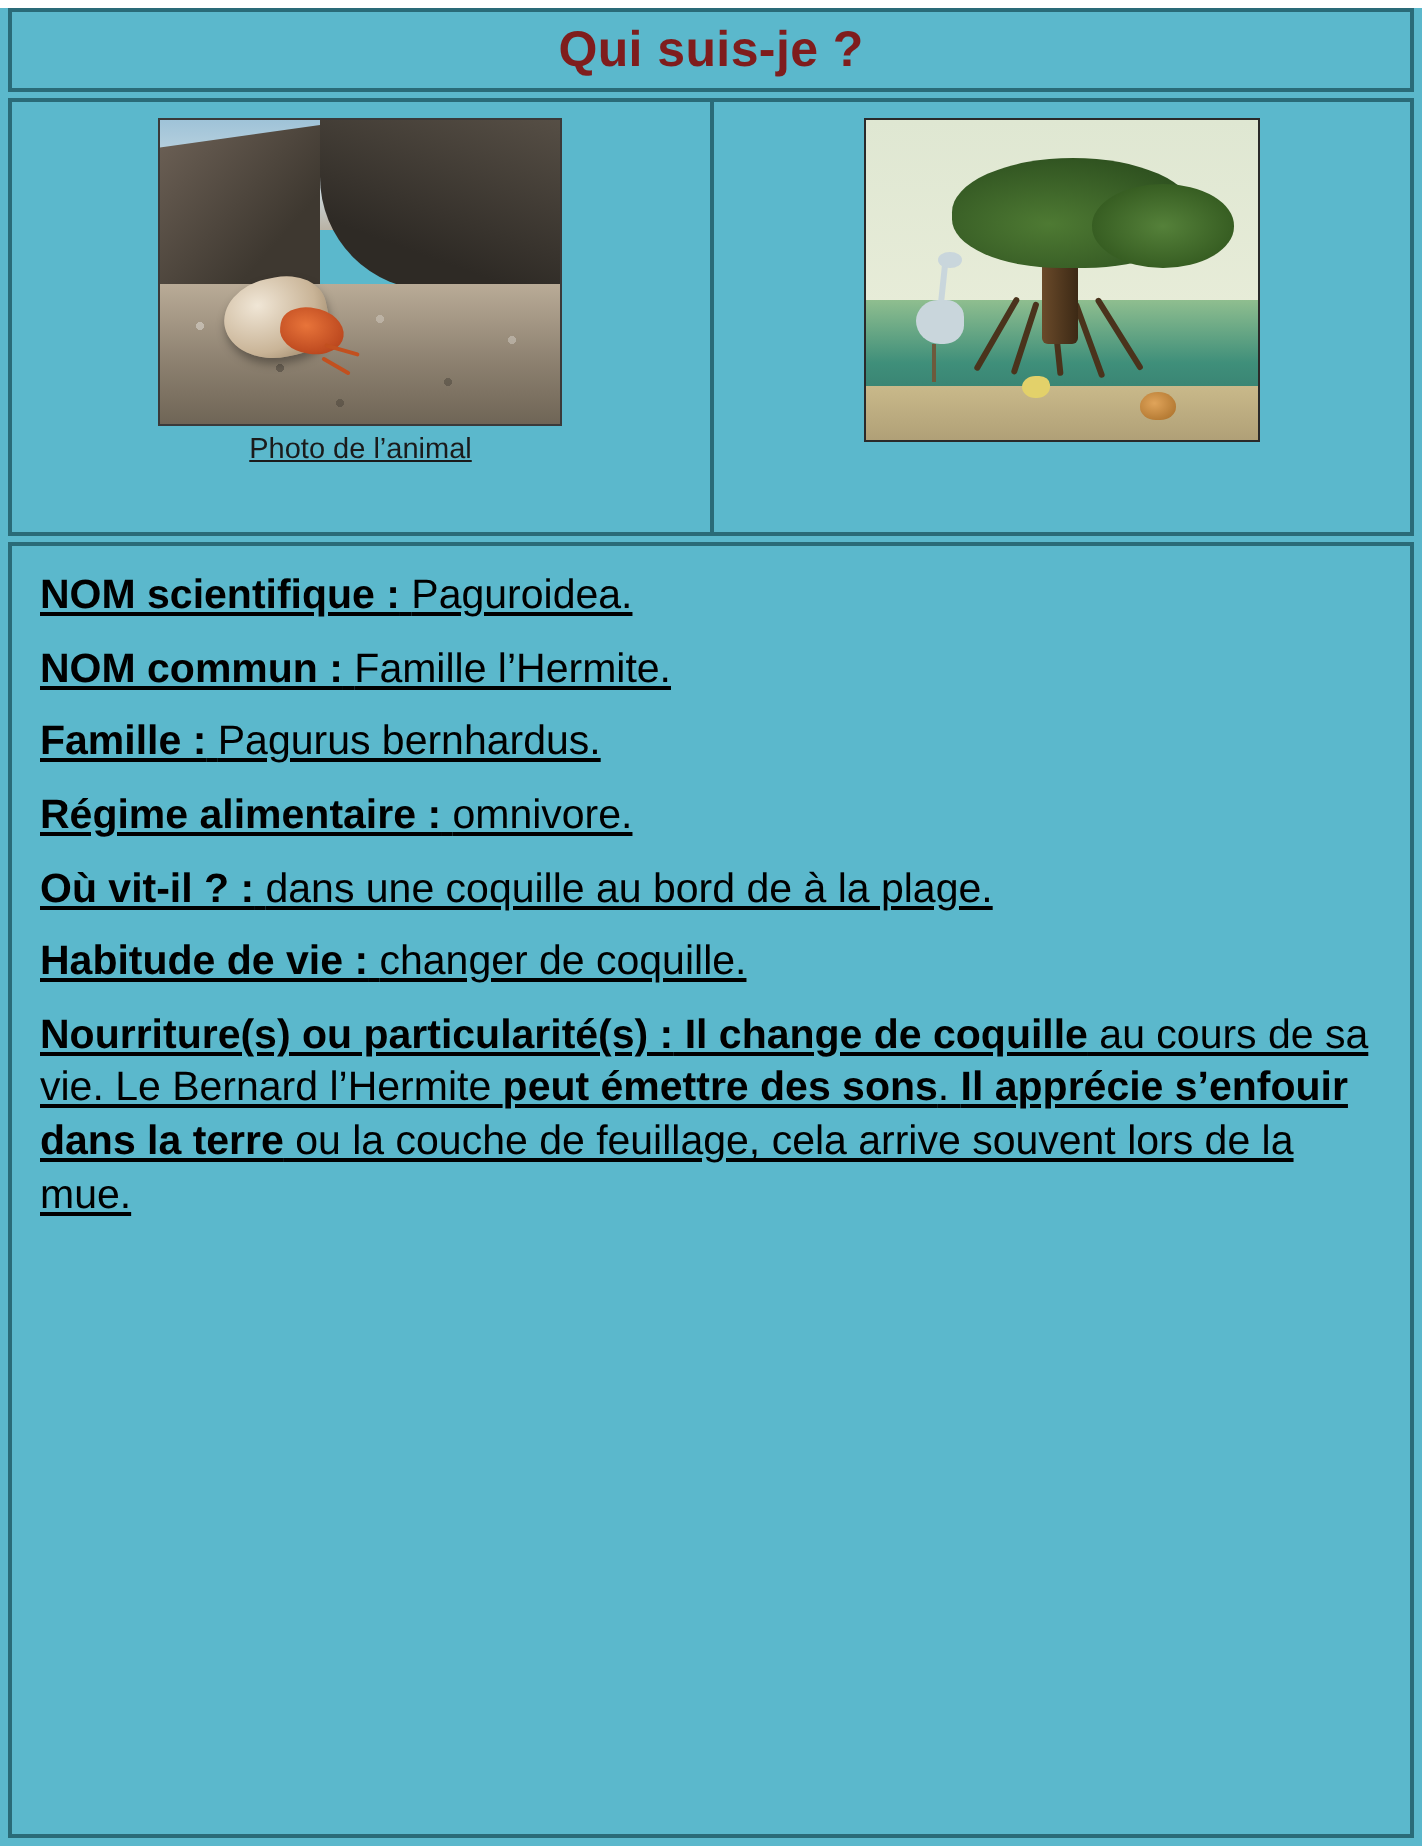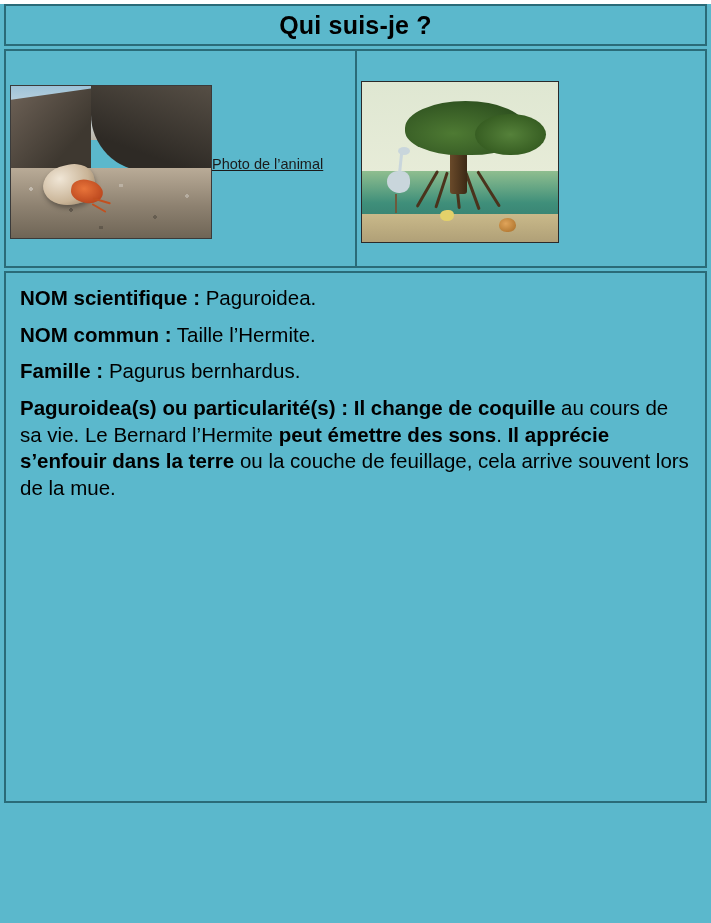--- a/index.html
+++ b/index.html
@@ -28,38 +28,38 @@
     height: 42px;
     border: 2px solid #2a6b78;
     background: #5bb8cc;
     display: flex;
     align-items: center;
     justify-content: center;
   }
   .title-text {
     font-size: 25px;
     font-weight: bold;
-    color: #000000;
+    color: #7f1d1d;
     letter-spacing: 0.2px;
   }
 
   
   .images-row {
     box-sizing: border-box;
     margin: 3px 4px 0 4px;
     height: 219px;
     border: 2px solid #2a6b78;
     background: #5bb8cc;
     display: flex;
   }
   .img-cell {
     box-sizing: border-box;
     flex: 1 1 0;
     display: flex;
-    flex-direction: row;
+    flex-direction: column;
     align-items: center;
     justify-content: flex-start;
     padding: 8px 4px 2px 4px;
     position: relative;
   }
   .img-cell.divider-r { border-right: 2px solid #2a6b78; }
   .img-cell.divider-l { border-left: 2px solid #2a6b78; }
 
   .caption {
     margin-top: 4px;
@@ -252,24 +252,25 @@
   .p3-sidetext {
     position: absolute; right: 4%; top: 28%;
     font-size: 4px; color: #5a6b57; line-height: 1.6;
     writing-mode: vertical-rl;
   }
 
   
   .info-panel {
     box-sizing: border-box;
     margin: 3px 4px 4px 4px;
-    height: 532px;
+    height: 648px;
     border: 2px solid #2a6b78;
     background: #5bb8cc;
     padding: 12px 12px 6px 14px;
+    text-decoration: underline;
   }
   .row {
     font-size: 20.5px;
     color: #000000;
     line-height: 1.30;
     margin-bottom: 10px;
   }
   .row .lbl { font-weight: bold; }
   .row .ital { font-style: italic; }
   .row .val { font-weight: normal; }
@@ -330,33 +331,45 @@
 
   <div class="info-panel">
 
     <div class="row">
       <span class="lbl">NOM scientifique :</span>
       <span class="val">Paguroidea.</span>
     </div>
 
     <div class="row">
       <span class="lbl">NOM commun :</span>
-      <span class="val">Taille l’Hermite.</span>
+      <span class="val">Famille l’Hermite.</span>
     </div>
 
     <div class="row">
       <span class="lbl">Famille :</span>
       <span class="val">Pagurus bernhardus.</span>
     </div>
 
 
 
 
-
-
+    <div class="row">
+      <span class="lbl">Régime alimentaire :</span>
+      <span class="val">omnivore.</span>
+    </div>
+
+    <div class="row">
+      <span class="lbl">Où vit-il ? :</span>
+      <span class="val">dans une coquille au bord de à la plage.</span>
+    </div>
+
+    <div class="row">
+      <span class="lbl">Habitude de vie :</span>
+      <span class="val">changer de coquille.</span>
+    </div>
 
 
     <div class="row last">
-      <span class="lbl">Paguroidea(s) ou particularité(s) :</span><span id="rich-value"><span class="b"> Il change de coquille</span><span> au cours de sa vie. Le Bernard l’Hermite </span><span class="b">peut émettre des sons</span><span>. </span><span class="b">Il apprécie s’enfouir dans la terre</span><span> ou la couche de feuillage, cela arrive souvent lors de la mue.</span></span>
+      <span class="lbl">Nourriture(s) ou particularité(s) :</span><span id="rich-value"><span class="b"> Il change de coquille</span><span> au cours de sa vie. Le Bernard l’Hermite </span><span class="b">peut émettre des sons</span><span>. </span><span class="b">Il apprécie s’enfouir dans la terre</span><span> ou la couche de feuillage, cela arrive souvent lors de la mue.</span></span>
     </div>
 
   </div>
 </div>
 
 </body></html>

